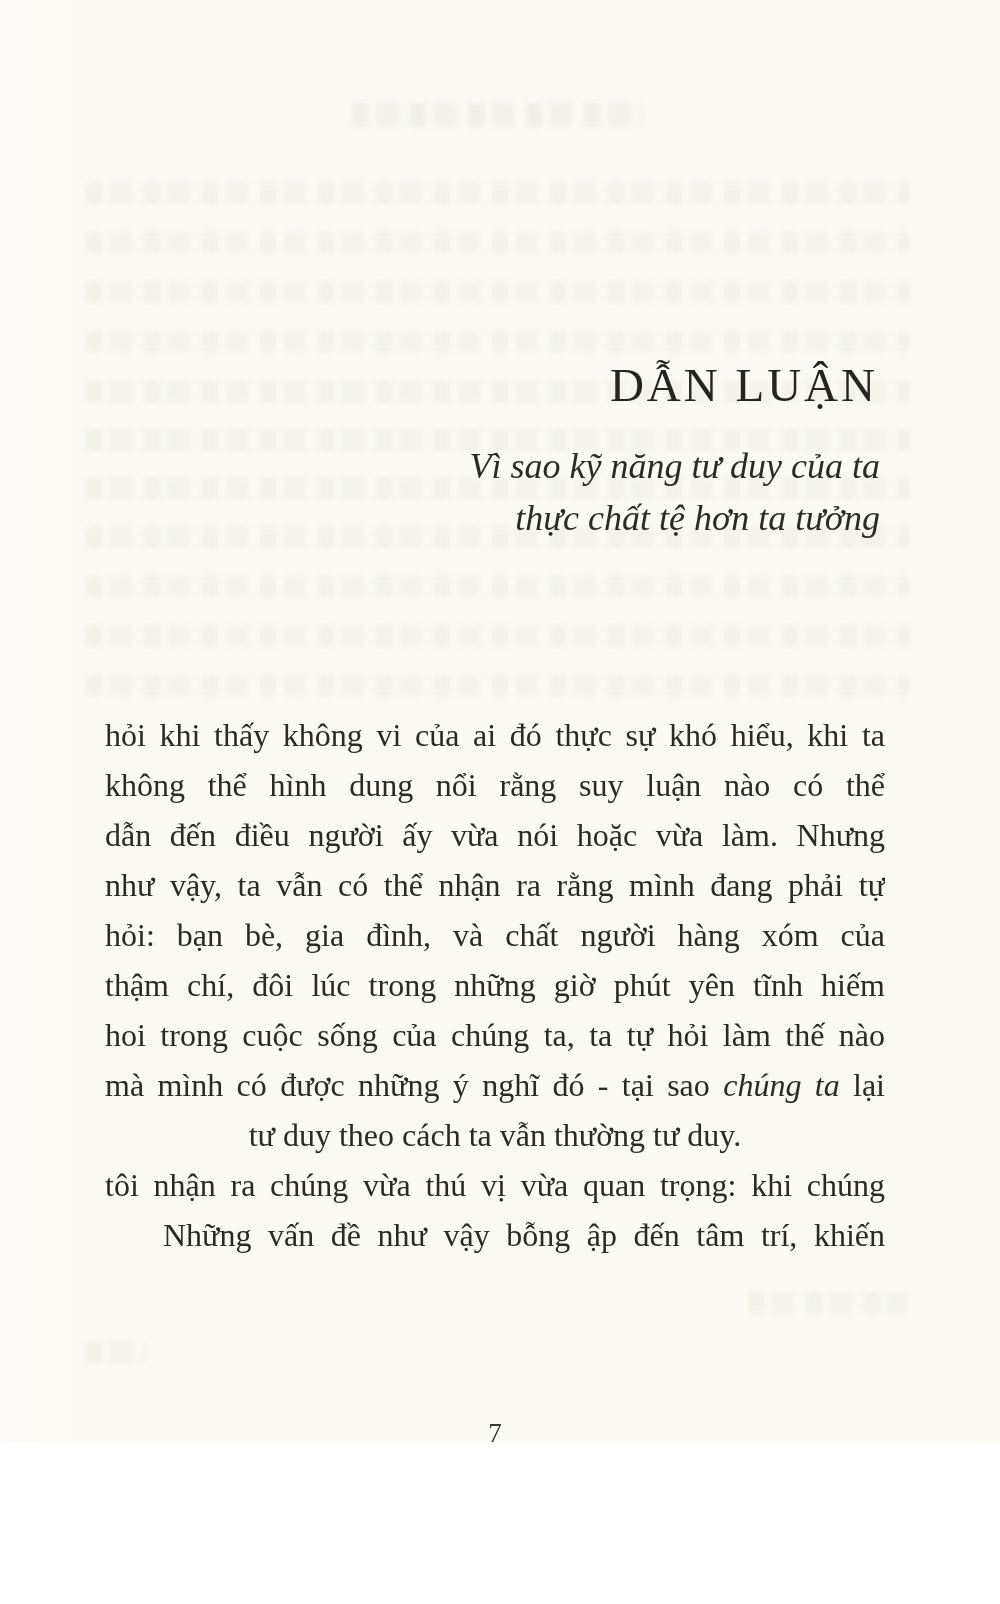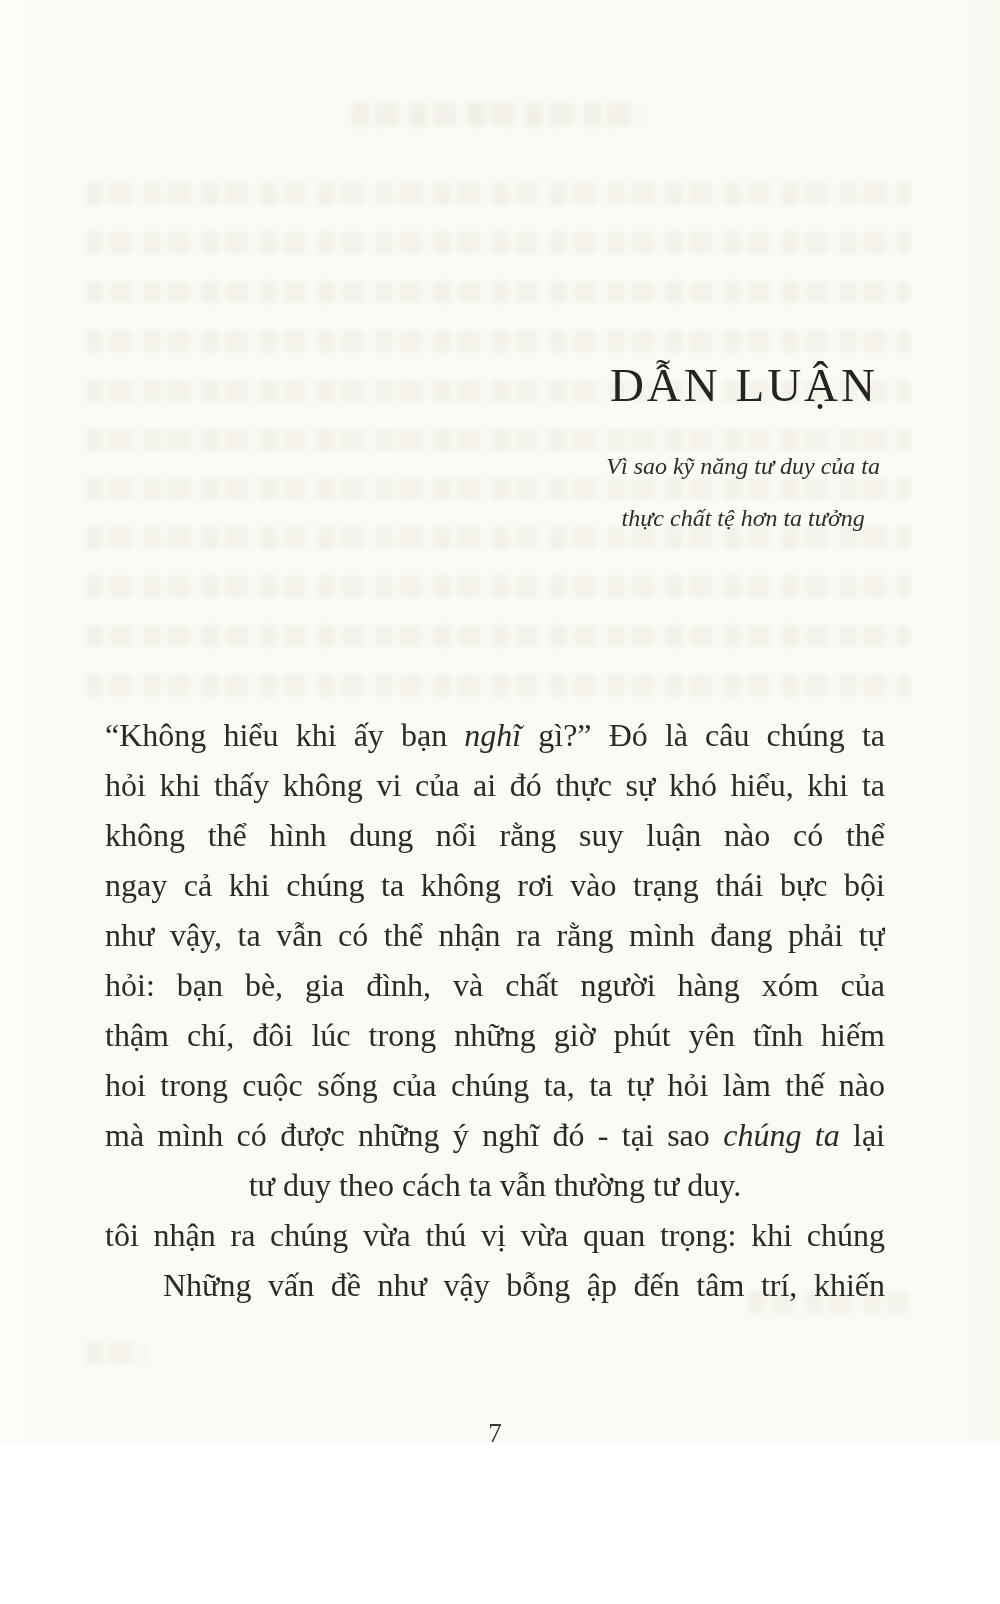--- a/index.html
+++ b/index.html
@@ -36,24 +36,24 @@
     position: absolute;
     top: 358px; right: 122px;
     font-size: 47px;
     letter-spacing: 3px;
     color: #262420;
     white-space: nowrap;
   }
   .subtitle {
     position: absolute;
     top: 440px; right: 120px;
-    font-size: 24px;
+    font-size: 36px;
     font-style: italic;
     line-height: 52px;
-    text-align: center;
+    text-align: right;
     color: #2e2b26;
     white-space: nowrap;
     margin-left: 48px;
   }
 
   
   .body-text {
     position: absolute;
     top: 710px; left: 105px;
     width: 780px;
@@ -107,24 +107,23 @@
   <div class="ghost" style="top:1291px; left:748px; width:160px;"></div>
   <div class="ghost" style="top:1342px; left:86px; width:60px;"></div>
 
   <div class="title">DẪN LUẬN</div>
   <div class="subtitle">
     <div>Vì sao kỹ năng tư duy của ta</div>
     <div>thực chất tệ hơn ta tưởng</div>
   </div>
 
   <div class="body-text">
-      <div class="bline"><span>“Không hiểu khi ấy bạn </span><i>nghĩ</i><span> gì?” Đó là câu chúng ta</span></div>
       <div class="bline"><span>hỏi khi thấy không vi của ai đó thực sự khó hiểu, khi ta</span></div>
       <div class="bline"><span>không thể hình dung nổi rằng suy luận nào có thể</span></div>
-      <div class="bline"><span>ngay cả khi chúng ta không rơi vào trạng thái bực bội</span></div>
+      <div class="bline"><span>dẫn đến điều người ấy vừa nói hoặc vừa làm. Nhưng</span></div>
       <div class="bline"><span>như vậy, ta vẫn có thể nhận ra rằng mình đang phải tự</span></div>
       <div class="bline"><span>hỏi: bạn bè, gia đình, và chất người hàng xóm của</span></div>
       <div class="bline"><span>thậm chí, đôi lúc trong những giờ phút yên tĩnh hiếm</span></div>
       <div class="bline"><span>hoi trong cuộc sống của chúng ta, ta tự hỏi làm thế nào</span></div>
       <div class="bline"><span>mà mình có được những ý nghĩ đó - tại sao </span><i>chúng ta</i><span> lại</span></div>
       <div class="bline noj"><span>tư duy theo cách ta vẫn thường tư duy.</span></div>
       <div class="bline"><span>tôi nhận ra chúng vừa thú vị vừa quan trọng: khi chúng</span></div>
       <div class="bline indent"><span>Những vấn đề như vậy bỗng ập đến tâm trí, khiến</span></div>
     </div>
 

